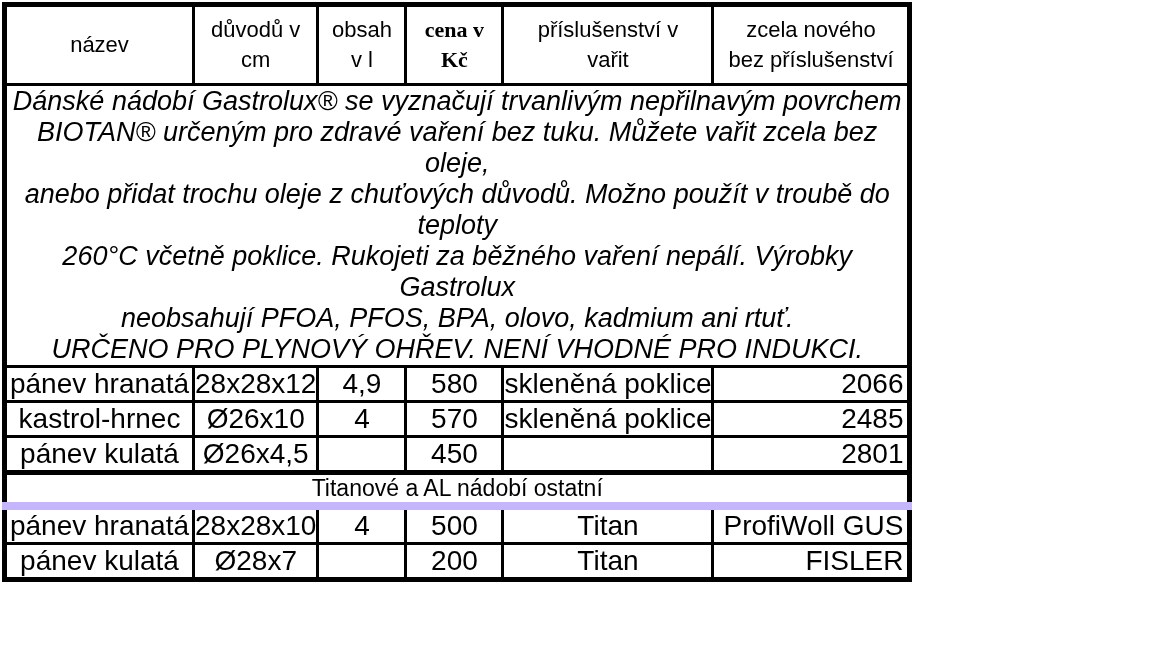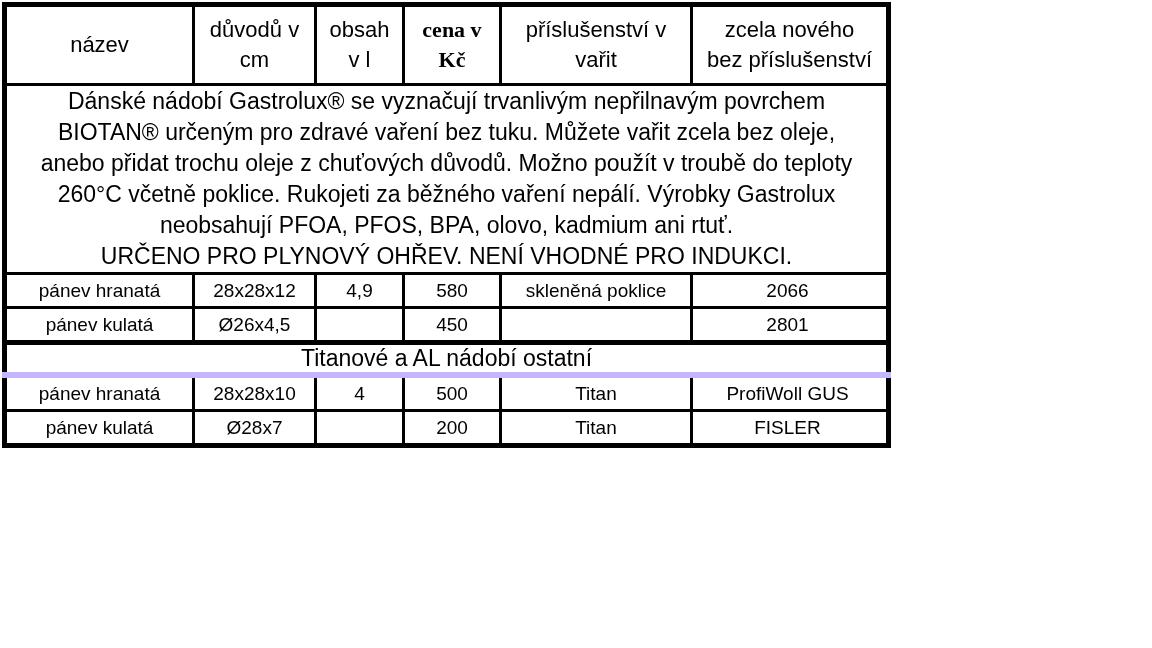--- a/index.html
+++ b/index.html
@@ -24,53 +24,54 @@
   }
   table.price-table td,
   table.price-table th {
     border: 3px solid #000000;
     overflow: hidden;
     padding: 0;
   }
   
   td.intro-cell {
     height: 186px;
-    font-size: 23px;
+    font-size: 27px;
     line-height: 31px;
     text-align: center;
     vertical-align: middle;
     white-space: pre-line;
     border-bottom: 4px solid #000000;
+    font-style: italic;
   }
   
   thead th {
     height: 76px;
     font-size: 22px;
     line-height: 30px;
     font-weight: normal;
     text-align: center;
     vertical-align: middle;
     white-space: pre-line;
     border-bottom: 4px solid #000000;
   }
   thead th.col-3 { font-weight: bold; font-family: Liberation Serif, serif; }
   
   tbody td {
     height: 31px;
-    font-size: 19px;
+    font-size: 28px;
     text-align: center;
     vertical-align: middle;
     white-space: nowrap;
   }
   tbody td.col-3 { font-weight: normal; }
-  tbody td.col-5 { text-align: center; padding-right: 4px; }
+  tbody td.col-5 { text-align: right; padding-right: 4px; }
   
   tr.section-row td {
     border-top: 5px solid #000000;
-    border-bottom: 6px solid #c4b5fd;
+    border-bottom: 8px solid #c4b5fd;
     height: 27px;
     font-size: 23px;
     text-align: center;
     vertical-align: middle;
   }
 </style>
 </head>
 <body>
 
 <div class="sheet">
@@ -111,20 +112,28 @@
     <tbody>
         <tr>
           <td class="col-0">pánev hranatá</td>
           <td class="col-1">28x28x12</td>
           <td class="col-2">4,9</td>
           <td class="col-3">580</td>
           <td class="col-4">skleněná poklice</td>
           <td class="col-5">2066</td>
         </tr>
         <tr>
+          <td class="col-0">kastrol-hrnec</td>
+          <td class="col-1">Ø26x10</td>
+          <td class="col-2">4</td>
+          <td class="col-3">570</td>
+          <td class="col-4">skleněná poklice</td>
+          <td class="col-5">2485</td>
+        </tr>
+        <tr>
           <td class="col-0">pánev kulatá</td>
           <td class="col-1">Ø26x4,5</td>
           <td class="col-2"></td>
           <td class="col-3">450</td>
           <td class="col-4"></td>
           <td class="col-5">2801</td>
         </tr>
       </tbody>
     <tbody>
       <tr class="section-row">

